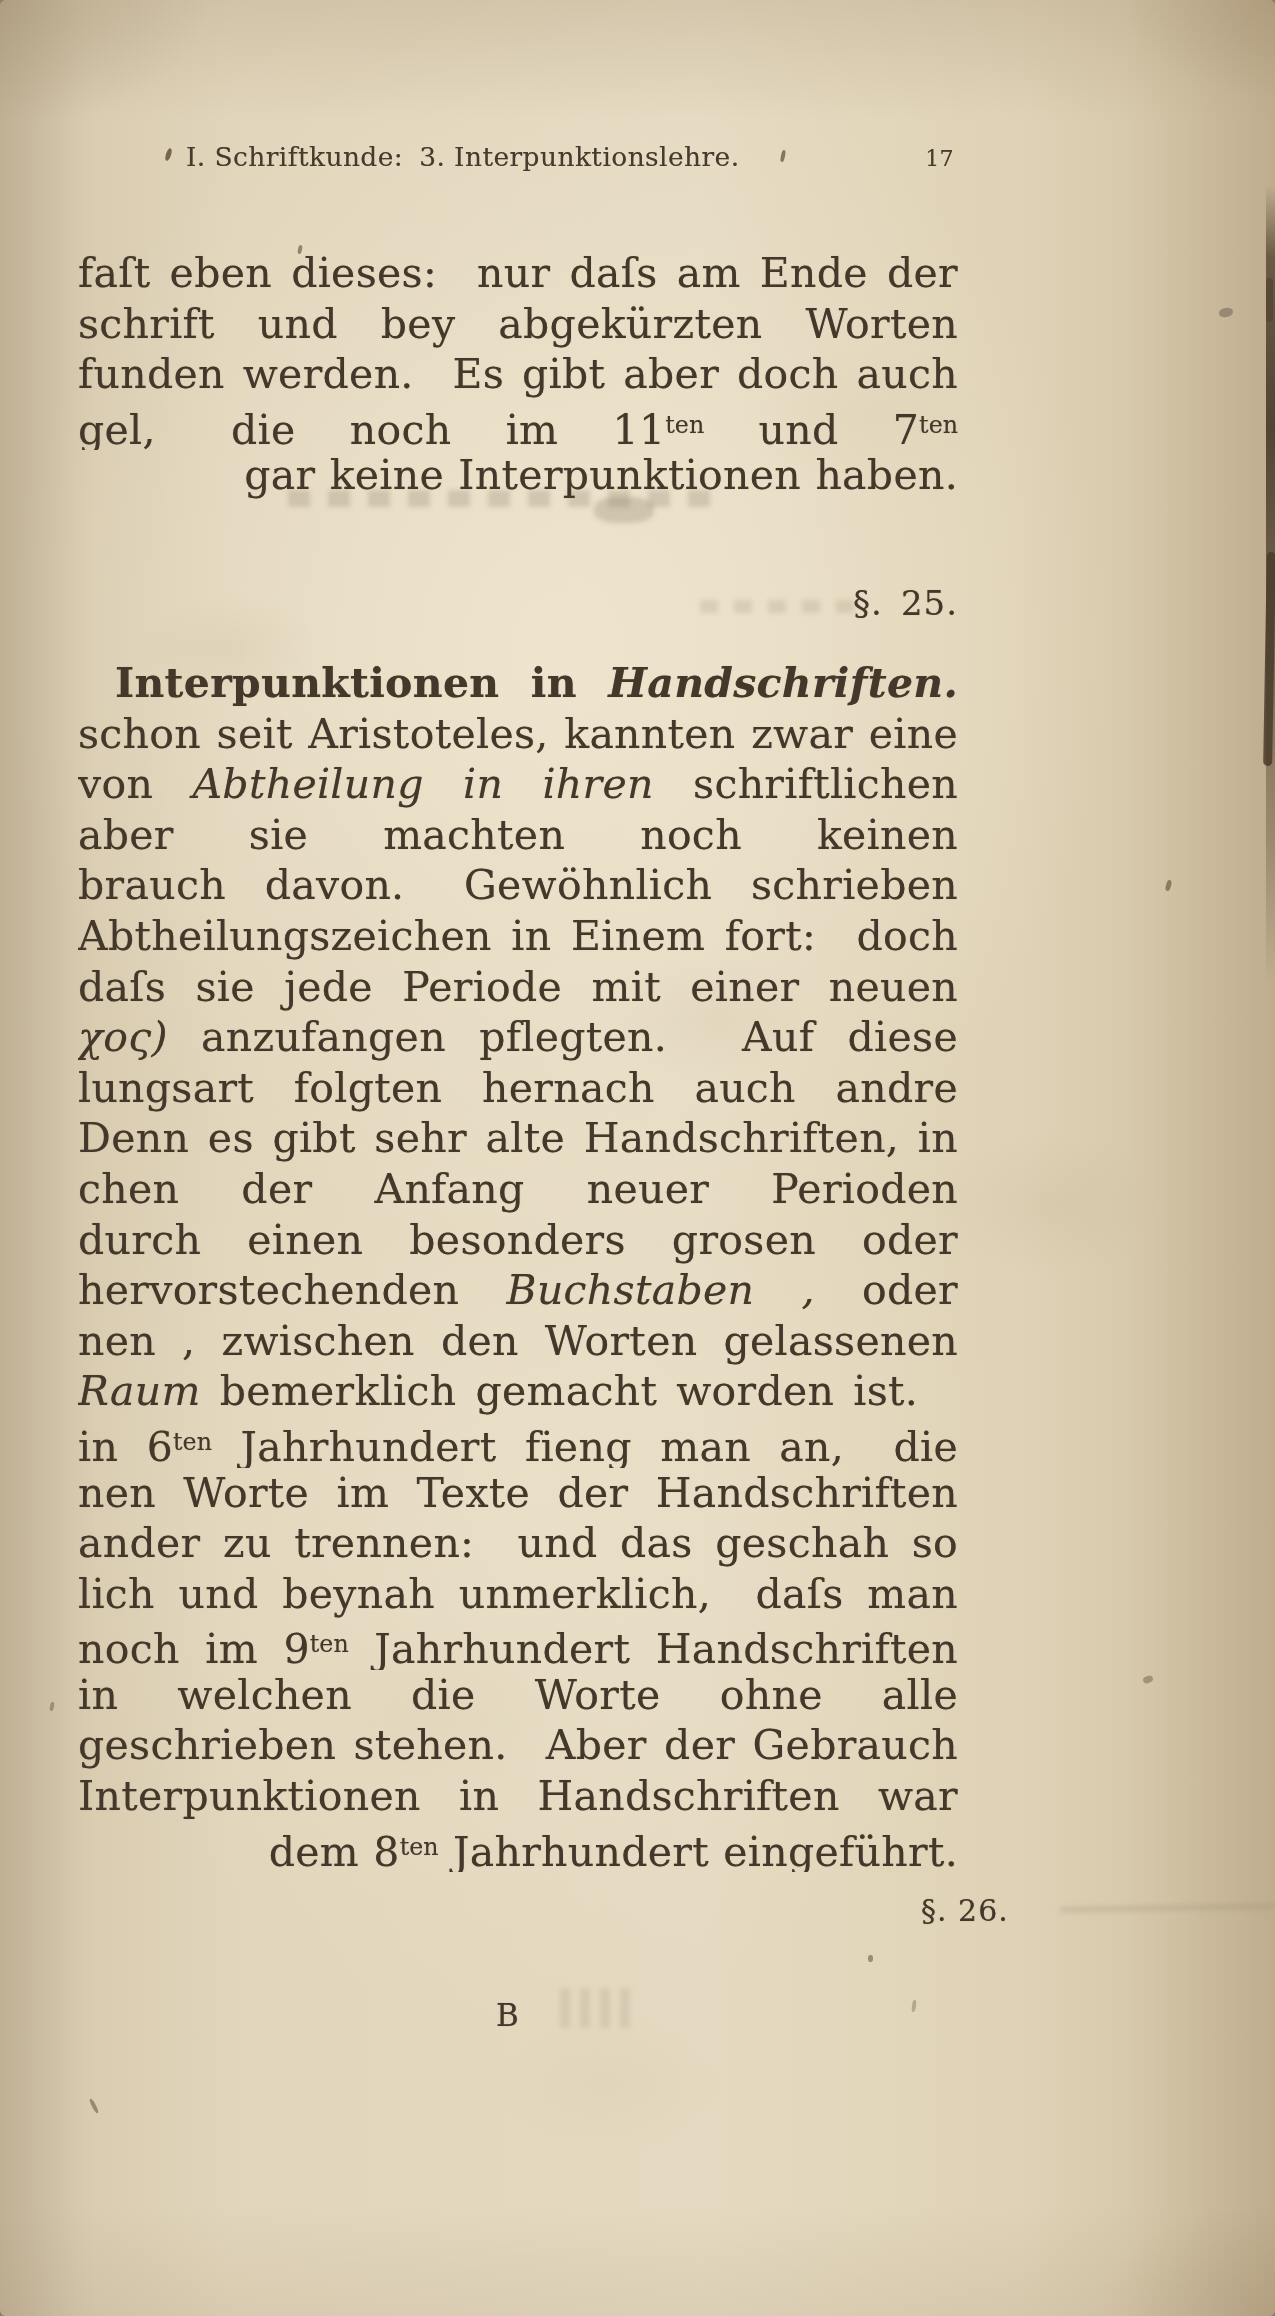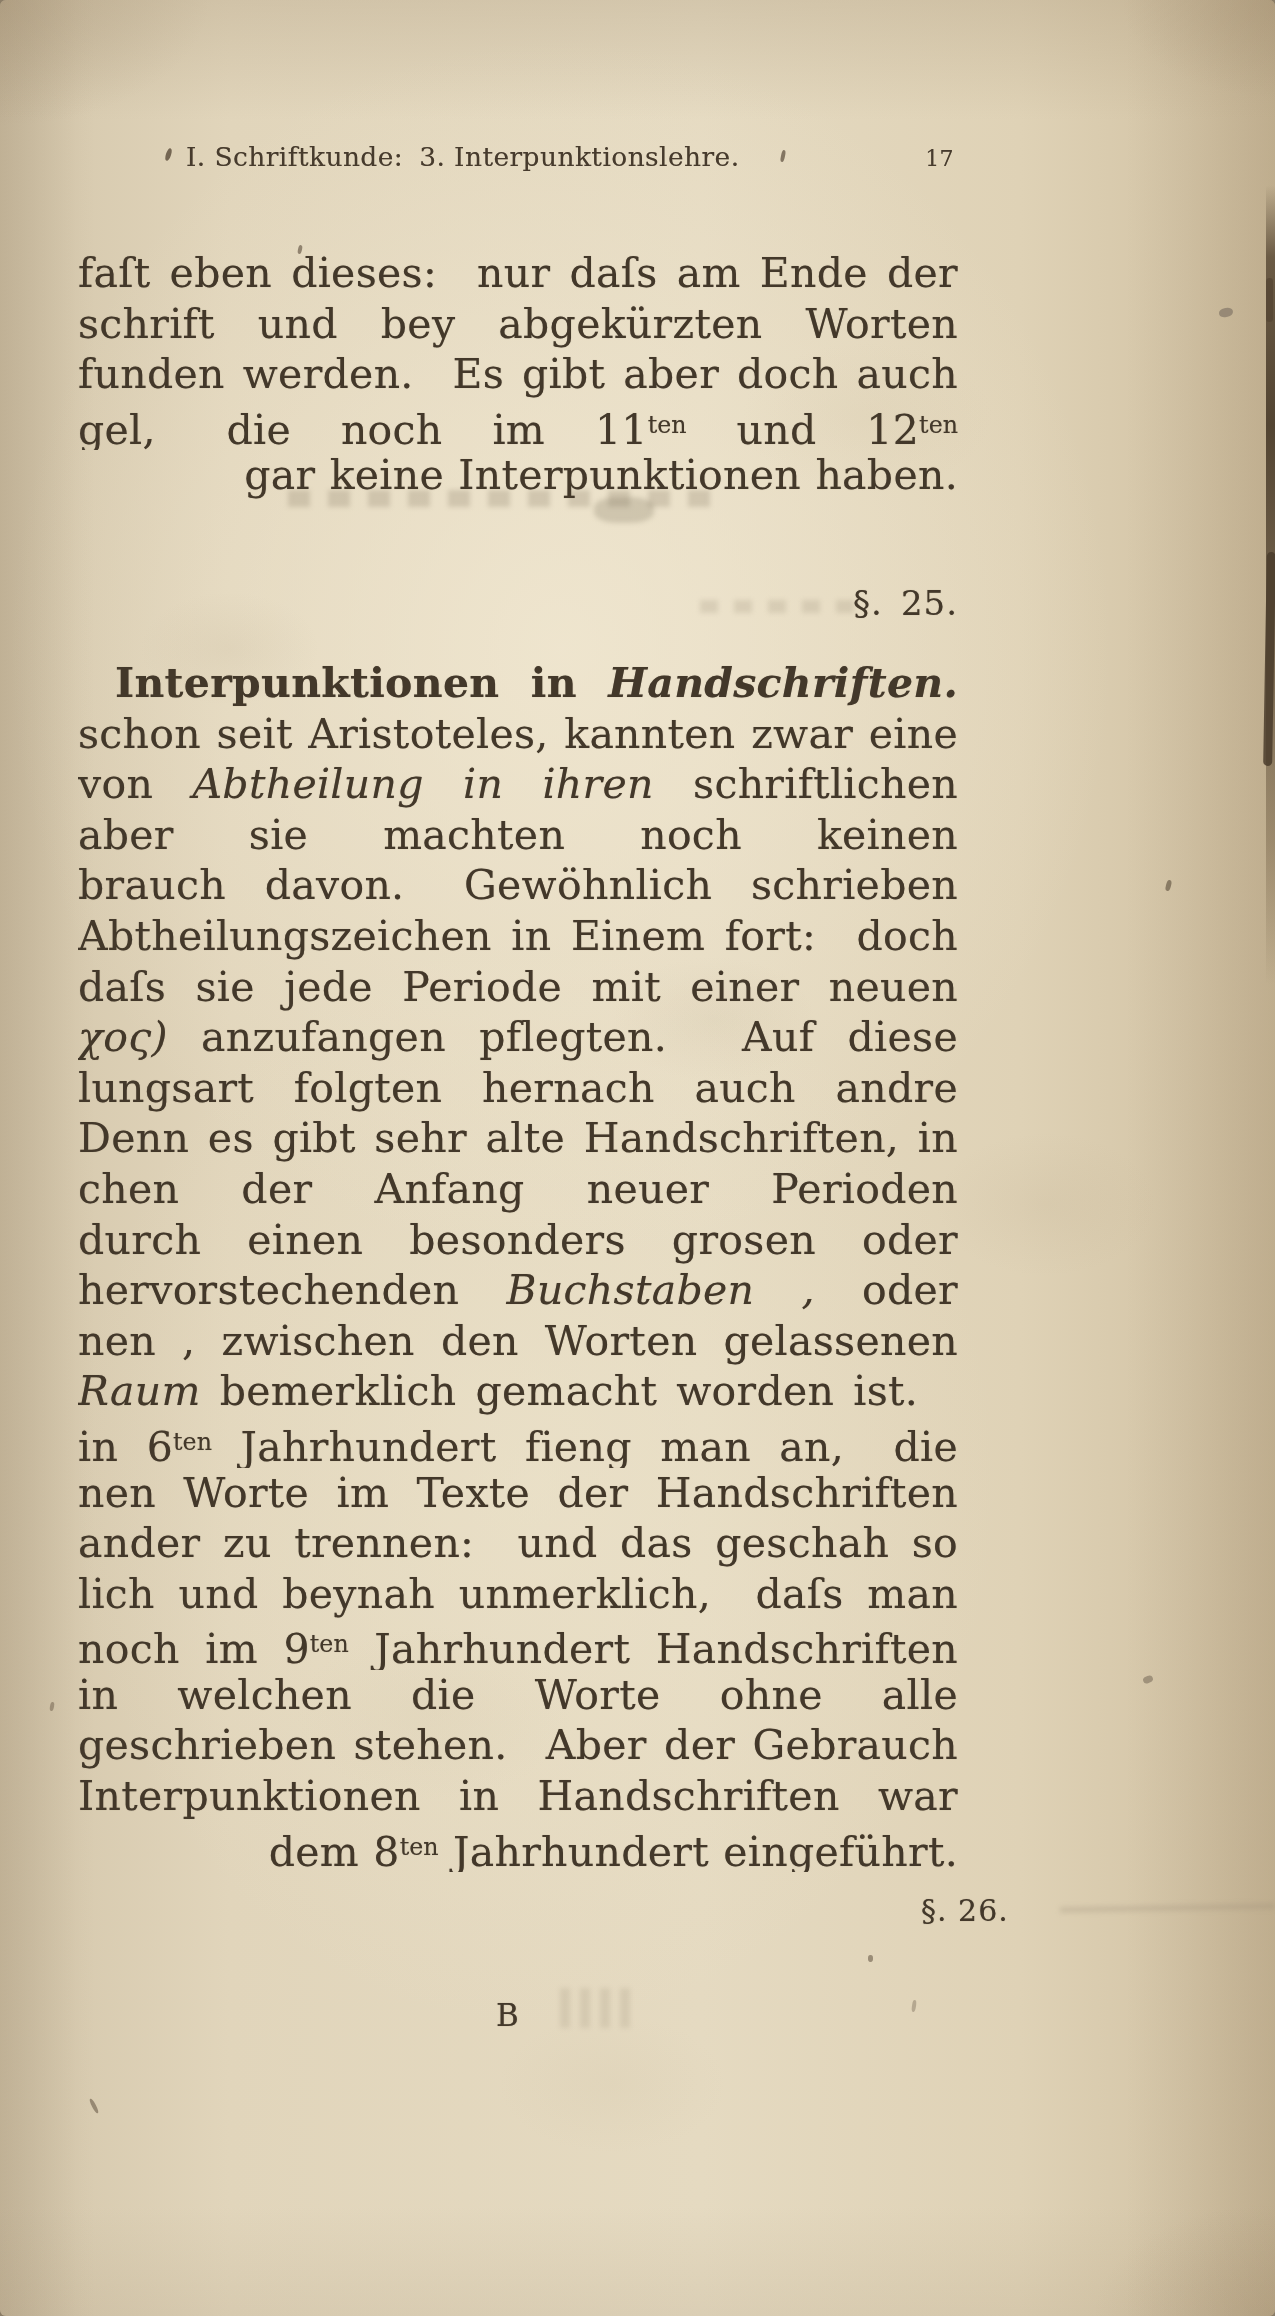--- a/index.html
+++ b/index.html
@@ -141,21 +141,21 @@
       <span>I. Schriftkunde:</span><span class="head-chapter">3. Interpunktionslehre.</span>
     </span>
     <span class="page-num">17</span>
   </header>
 
   <main>
     <div class="para para1">
         <div class="line"><span>faſt eben dieses:  nur daſs am Ende der Um-</span></div>
         <div class="line"><span>schrift und bey abgekürzten Worten Punkte ge-</span></div>
         <div class="line"><span>funden werden.  Es gibt aber doch auch Sie-</span></div>
-        <div class="line"><span>gel,  die noch im 11</span><span class="sup">ten</span><span> und 12</span><span class="sup">ten</span><span> Jahrhundert</span></div>
+        <div class="line"><span>gel,  die noch im 11</span><span class="sup">ten</span><span> und 7</span><span class="sup">ten</span><span> Jahrhundert</span></div>
         <div class="line no-just"><span>gar keine Interpunktionen haben.</span></div>
       </div>
     <div class="section-heading">§. 25.</div>
     <div class="para para2">
         <div class="line indent"><span>Interpunktionen in </span><span class="it">Handschriften.</span><span>  Die al-</span></div>
         <div class="line"><span>schon seit Aristoteles, kannten zwar eine Art</span></div>
         <div class="line"><span>von </span><span class="it">Abtheilung in ihren</span><span> schriftlichen Aufsäzen;</span></div>
         <div class="line"><span>aber sie machten noch keinen regelmäsigen Ge-</span></div>
         <div class="line"><span>brauch davon.  Gewöhnlich schrieben sie ohne</span></div>
         <div class="line"><span>Abtheilungszeichen in Einem fort:  doch so,</span></div>

